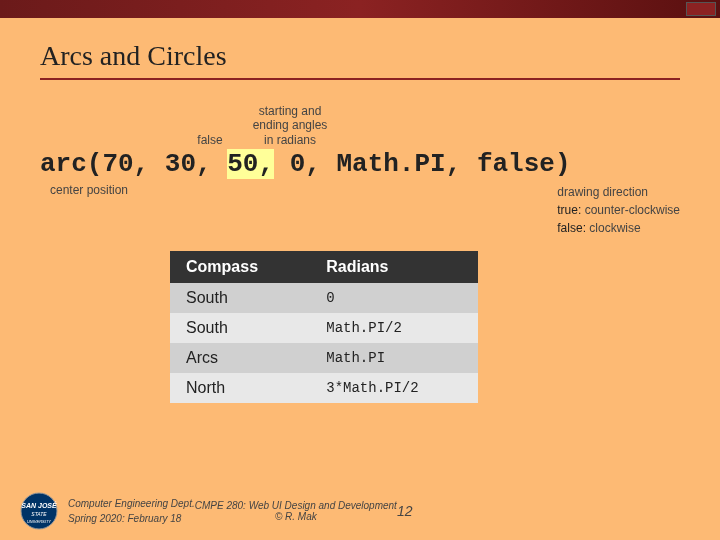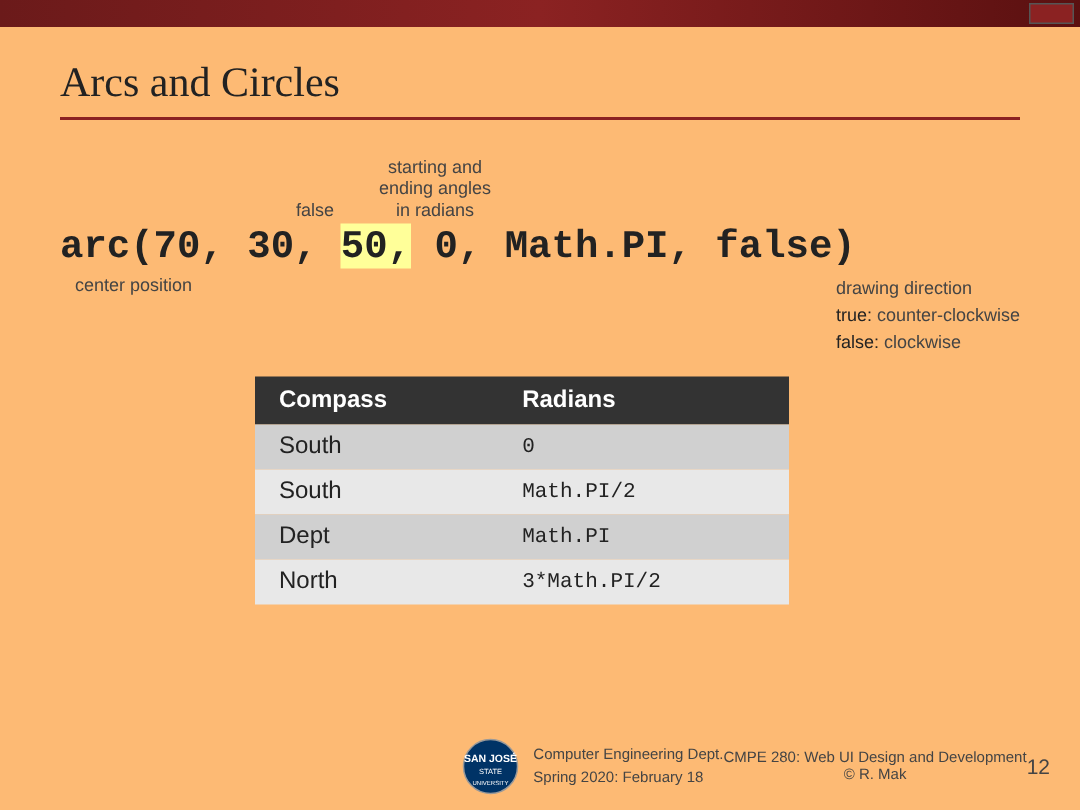--- a/index.html
+++ b/index.html
@@ -106,21 +106,21 @@
       text-align: left;
       line-height: 1.5;
     }
     .drawing-direction .bold {
       font-weight: normal;
       color: #222;
     }
 
     
     .compass-table {
-      width: 356px;
+      width: 308px;
       border-collapse: collapse;
       margin-left: 130px;
     }
     .compass-table th {
       background: #333;
       color: #fff;
       padding: 7px 16px;
       font-size: 16px;
       font-weight: bold;
       text-align: left;
@@ -143,21 +143,22 @@
 
     
     .footer {
       position: absolute;
       bottom: 10px;
       left: 0;
       right: 0;
       display: flex;
       align-items: center;
       padding: 0 20px;
-      justify-content: flex-end;
+      justify-content: flex-start;
+      font-style: italic;
     }
     .footer-left {
       display: flex;
       align-items: center;
       gap: 10px;
     }
     .sjsu-logo {
       width: 38px;
       height: 38px;
     }
@@ -224,21 +225,21 @@
       <tbody id="table-body">
       <tr>
             <td>South</td>
             <td class="code-val">0</td>
           </tr>
           <tr>
             <td>South</td>
             <td class="code-val">Math.PI/2</td>
           </tr>
           <tr>
-            <td>Dept</td>
+            <td>Arcs</td>
             <td class="code-val">Math.PI</td>
           </tr>
           <tr>
             <td>North</td>
             <td class="code-val">3*Math.PI/2</td>
           </tr>
         </tbody>
     </table>
 
   </div>

